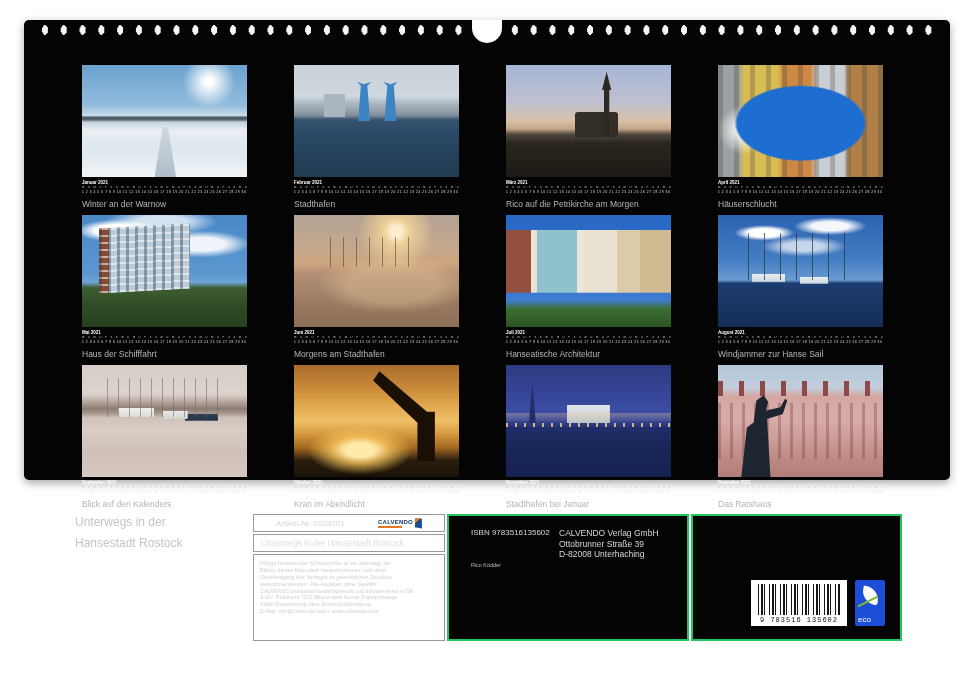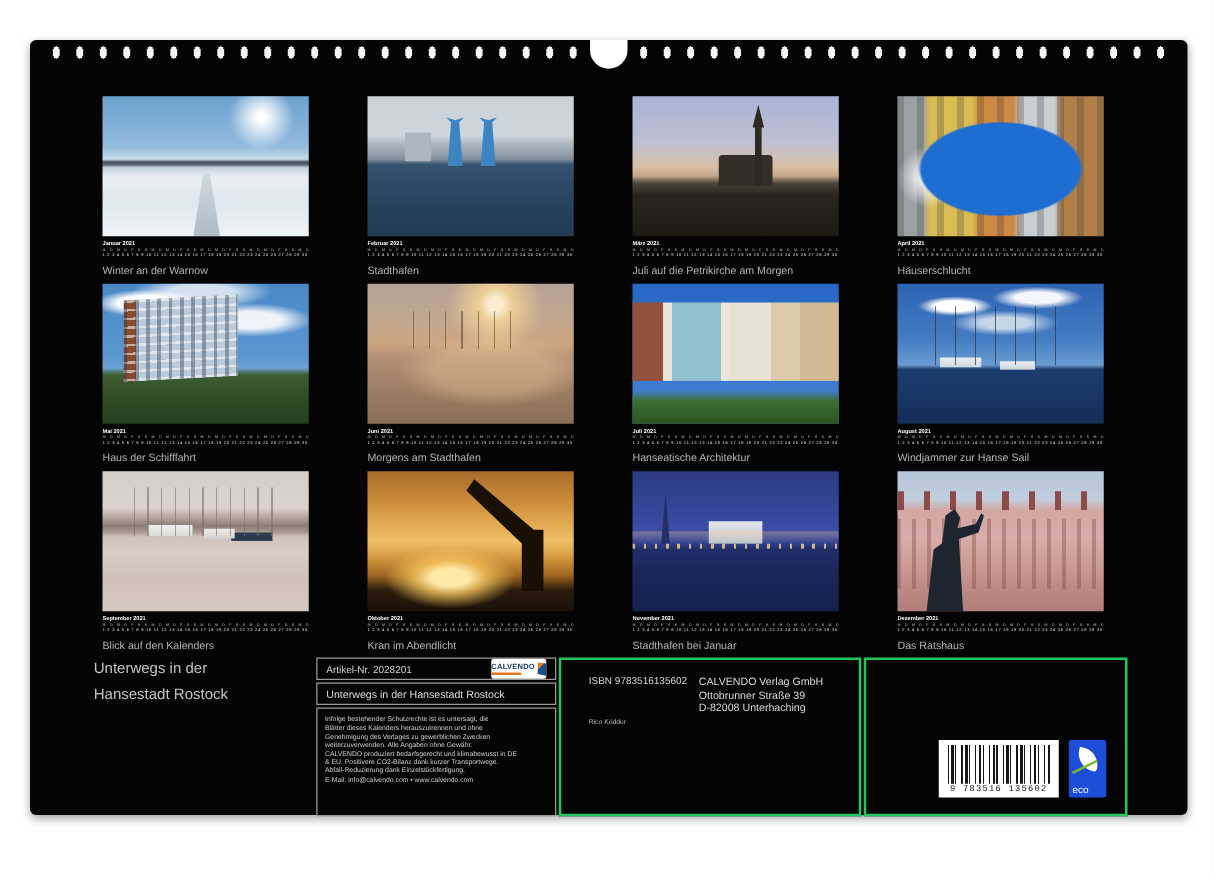--- a/index.html
+++ b/index.html
@@ -1,19 +1,19 @@
 <!DOCTYPE html>
 <html><head>
 <meta charset="utf-8">
 <style>
   html,body{margin:0;padding:0;background:#ffffff;font-family:"Liberation Sans",sans-serif;}
   .stage{position:relative;width:971px;height:700px;background:#ffffff;overflow:hidden;}
 
   
-  .sheet{position:absolute;left:24px;top:32px;width:926px;height:620px;background:#040404;
+  .sheet{position:absolute;left:24px;top:20px;width:926px;height:460px;background:#040404;
          border-radius:5px;box-shadow:0 3px 8px rgba(0,0,0,.35);}
   .holes{position:absolute;left:12px;right:12px;top:4px;height:12px;
          background-image:radial-gradient(3px 5px at 9px 6px,#f6f6f6 96%,rgba(0,0,0,0));
          background-size:18.8px 12px;background-repeat:repeat-x;}
   .hanger{position:absolute;left:calc(50% - 15px);top:0;width:30px;height:23px;background:#ffffff;
           border-radius:0 0 15px 15px;}
 
   
   .grid{position:absolute;left:58px;top:45px;display:grid;
         grid-template-columns:repeat(4,165px);grid-auto-rows:144px;column-gap:47px;row-gap:6px;}
@@ -109,21 +109,21 @@
   .m12 .a-statue{left:8%;top:24%;width:34%;height:76%;background:#1d2530;
     clip-path:polygon(45% 10%,58% 4%,66% 12%,62% 22%,88% 18%,96% 8%,100% 10%,92% 26%,64% 32%,70% 100%,18% 100%,28% 42%,40% 36%);}
 
   
   .backtitle{position:absolute;left:51px;top:492px;font-size:12px;line-height:21px;color:#c4c4c4;
              white-space:pre-line;}
   .infowrap{position:absolute;left:229px;top:494px;width:649px;height:127px;display:flex;gap:2px;}
   .ibox{border:2px solid #22c55e;box-sizing:border-box;position:relative;background:#040404;}
   .col1{width:192px;display:flex;flex-direction:column;gap:2px;border:none;}
   .col1 .irow{border:1px solid #9a9a9a;box-sizing:border-box;}
-  .r1{height:24px;display:flex;justify-content:space-between;align-items:center;padding:0 7px;}
+  .r1{height:24px;display:flex;justify-content:space-between;align-items:center;padding:0 22px;}
   .r2{height:28px;display:flex;align-items:center;padding:0 7px;}
   .r3{flex:1;padding:5px 6px;}
   .artikel{font-size:8px;color:#d6d6d6;}
   .cvlogo{width:44px;height:16px;background:#ffffff;border-radius:2px;display:flex;align-items:center;
           justify-content:center;gap:2px;}
   .cvtxt{display:flex;flex-direction:column;align-items:flex-start;gap:1px;}
   .cvname{font-size:6px;font-weight:bold;color:#123a63;letter-spacing:.2px;line-height:6px;}
   .cvrule{width:24px;height:2px;background:#e87722;}
   .cvmark{width:7px;height:11px;background:linear-gradient(135deg,#e87722 32%,#1b4e8a 32%);
           clip-path:polygon(0 0,100% 12%,100% 100%,0 88%);}
@@ -189,21 +189,21 @@
       <div class="cell">
         <div class="photo m3">
           <div class="art a-nave"></div>
           <div class="art a-spire"></div>
         </div>
         <div class="strip">
           <div class="mlabel">März 2021</div>
           <div class="wd">M D M D F S S M D M D F S S M D M D F S S M D M D F S S M D M</div>
           <div class="dd">1 2 3 4 5 6 7 8 9 10 11 12 13 14 15 16 17 18 19 20 21 22 23 24 25 26 27 28 29 30 31</div>
         </div>
-        <div class="caption">Juli auf die Petrikirche am Morgen</div>
+        <div class="caption">Rico auf die Petrikirche am Morgen</div>
       </div>
 
       <div class="cell">
         <div class="photo m4"></div>
         <div class="strip">
           <div class="mlabel">April 2021</div>
           <div class="wd">M D M D F S S M D M D F S S M D M D F S S M D M D F S S M D M</div>
           <div class="dd">1 2 3 4 5 6 7 8 9 10 11 12 13 14 15 16 17 18 19 20 21 22 23 24 25 26 27 28 29 30 31</div>
         </div>
         <div class="caption">Häuserschlucht</div>

